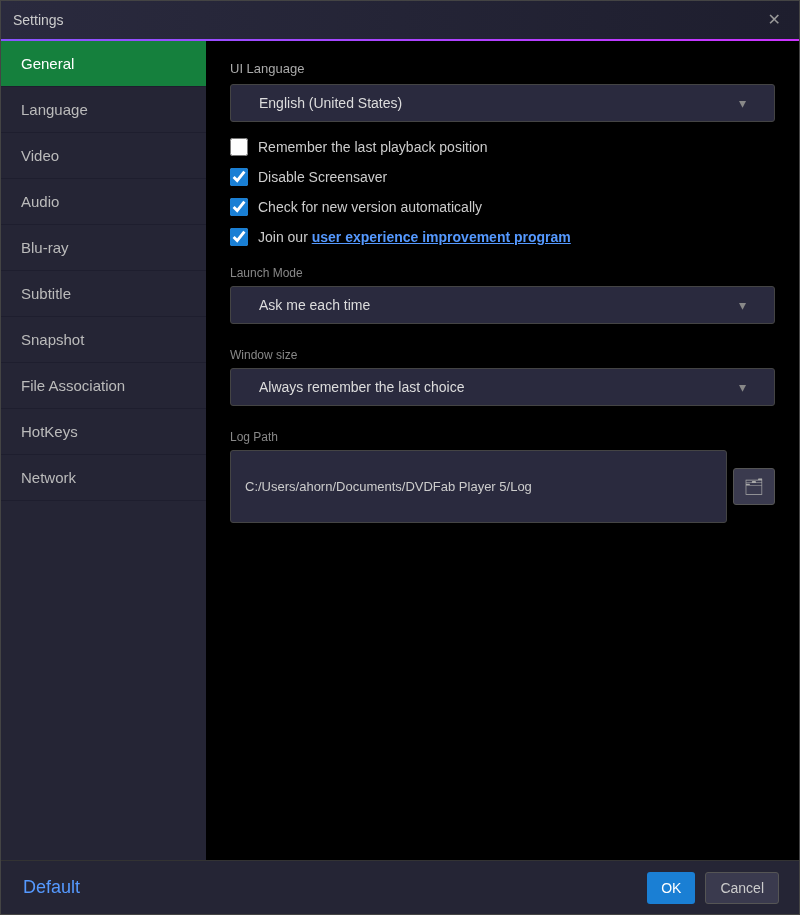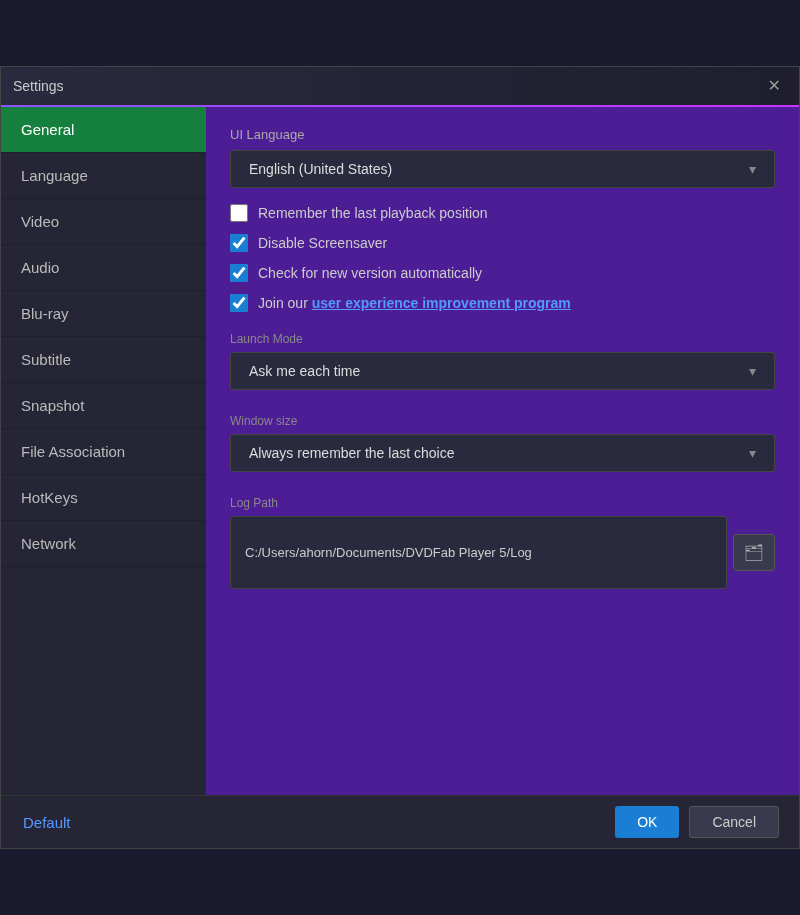--- a/index.html
+++ b/index.html
@@ -7,21 +7,21 @@
       background: #1a1a2e;
       font-family: 'Segoe UI', Arial, sans-serif;
       width: 800px;
       height: 915px;
       display: flex;
       align-items: center;
       justify-content: center;
     }
     .dialog {
       width: 800px;
-      height: 783px;
+      height: 915px;
       background: #1e1e2e;
       display: flex;
       flex-direction: column;
       border: 1px solid #444;
     }
     .title-bar {
       background: linear-gradient(90deg, #2a2a3e 0%, #1e1e2e 100%);
       padding: 8px 12px;
       display: flex;
       align-items: center;
@@ -61,34 +61,34 @@
       font-size: 15px;
       cursor: pointer;
       border-bottom: 1px solid #1e1e2e;
     }
     .sidebar-item.active {
       background: #15803d;
       color: #fff;
     }
     .main {
       flex: 1;
-      background: #4c1d95;
+      background: #000000;
       padding: 20px 24px;
       overflow-y: auto;
     }
     .section-label {
       color: #aaa;
       font-size: 13px;
       margin-bottom: 8px;
     }
     .dropdown {
       background: #2a2a3e;
       border: 1px solid #444;
       border-radius: 3px;
-      padding: 10px 18px;
+      padding: 10px 28px;
       color: #ddd;
       font-size: 14px;
       display: flex;
       align-items: center;
       justify-content: space-between;
       cursor: pointer;
       margin-bottom: 16px;
     }
     .chevron {
       color: #888;
@@ -150,30 +150,30 @@
       padding: 10px 20px;
       display: flex;
       align-items: center;
       justify-content: space-between;
       border-top: 1px solid #333;
     }
     .footer-left .default-btn {
       background: none;
       border: none;
       color: #5599ff;
-      font-size: 15px;
+      font-size: 18px;
       cursor: pointer;
       padding: 6px 2px;
     }
     .footer-right {
       display: flex;
       gap: 10px;
     }
     .ok-btn, .cancel-btn {
-      padding: 7px 22px;
+      padding: 7px 14px;
       border-radius: 3px;
       font-size: 14px;
       cursor: pointer;
     }
     .ok-btn {
       background: #1a7fd4;
       border: none;
       color: #fff;
     }
     .cancel-btn {

